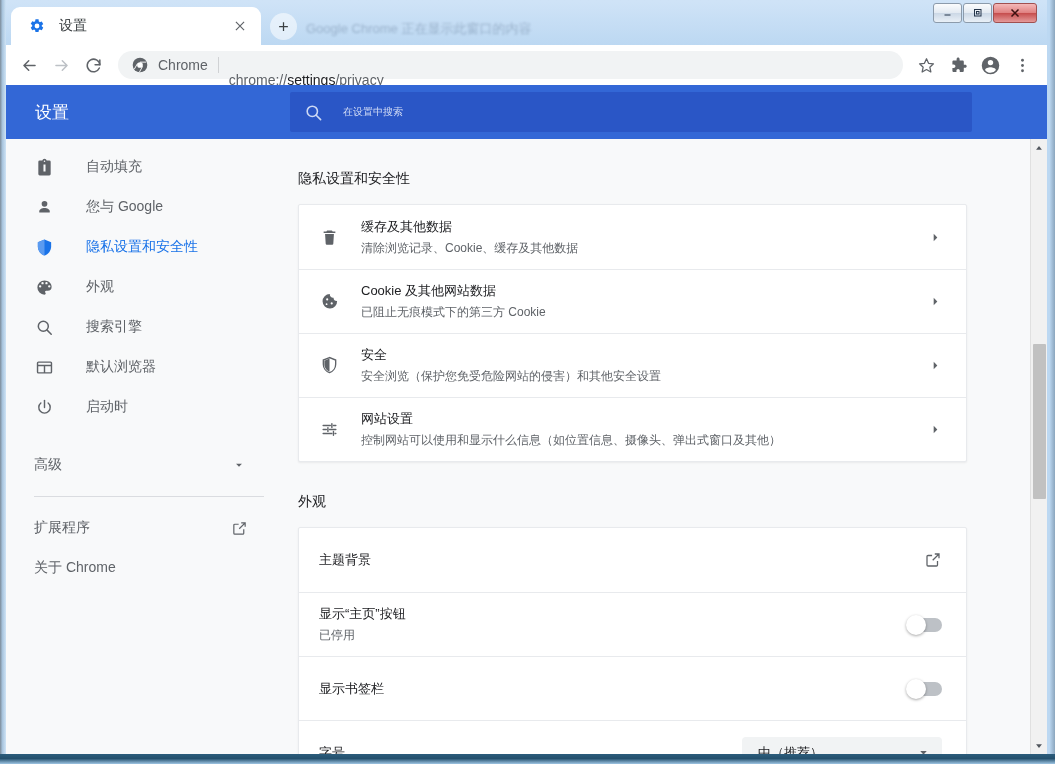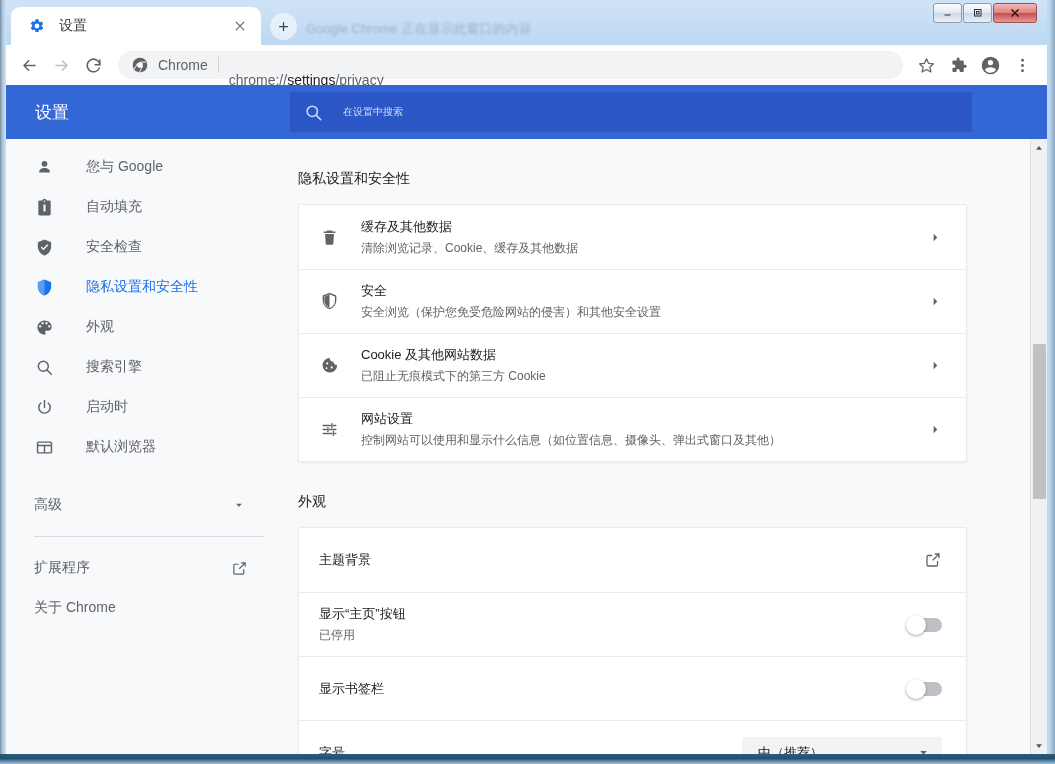--- a/index.html
+++ b/index.html
@@ -387,45 +387,36 @@
   </div>
 
   <div class="content-area">
 
     <div class="sidebar">
       <div class="nav-spacer"></div>
 
       <div class="nav-item">
         <span class="nav-icon">
           <svg viewBox="0 0 24 24" width="19" height="19" fill="currentColor">
-            <circle cx="12" cy="7.3" r="3.6"></circle>
-            <path d="M12 12.6c-3.6 0-6.6 1.9-6.6 4.1v1.6h13.2v-1.6c0-2.2-3-4.1-6.6-4.1z"></path>
-          </svg>
-        </span>
-        <span class="nav-label">您与 Google</span>
+            <path d="M18 3h-3.2a2.9 2.9 0 0 0-5.6 0H6a1.8 1.8 0 0 0-1.8 1.8v15.4A1.8 1.8 0 0 0 6 22h12a1.8 1.8 0 0 0 1.8-1.8V4.8A1.8 1.8 0 0 0 18 3zm-6 0a.95.95 0 1 1 0 1.9.95.95 0 0 1 0-1.9zm1.3 14.2h-2.6v-9h2.6z"></path>
+          </svg>
+        </span>
+        <span class="nav-label">自动填充</span>
       </div>
 
       <div class="nav-item">
         <span class="nav-icon">
           <svg viewBox="0 0 24 24" width="19" height="19" fill="currentColor">
-            <path d="M18 3h-3.2a2.9 2.9 0 0 0-5.6 0H6a1.8 1.8 0 0 0-1.8 1.8v15.4A1.8 1.8 0 0 0 6 22h12a1.8 1.8 0 0 0 1.8-1.8V4.8A1.8 1.8 0 0 0 18 3zm-6 0a.95.95 0 1 1 0 1.9.95.95 0 0 1 0-1.9zm1.3 14.2h-2.6v-9h2.6z"></path>
-          </svg>
-        </span>
-        <span class="nav-label">自动填充</span>
-      </div>
-
-      <div class="nav-item">
-        <span class="nav-icon">
-          <svg viewBox="0 0 24 24" width="19" height="19" fill="currentColor">
-            <path d="M12 1.8 3.6 5.3v5.5c0 5.2 3.6 10 8.4 11.4 4.8-1.4 8.4-6.2 8.4-11.4V5.3z"></path>
-            <path d="M10.6 15.4 7.2 12l1.3-1.3 2.1 2.1 4.9-4.9 1.3 1.3z" fill="#f8f9fa"></path>
-          </svg>
-        </span>
-        <span class="nav-label">安全检查</span>
-      </div>
+            <circle cx="12" cy="7.3" r="3.6"></circle>
+            <path d="M12 12.6c-3.6 0-6.6 1.9-6.6 4.1v1.6h13.2v-1.6c0-2.2-3-4.1-6.6-4.1z"></path>
+          </svg>
+        </span>
+        <span class="nav-label">您与 Google</span>
+      </div>
+
 
       <div class="nav-item active">
         <span class="nav-icon">
           <svg viewBox="0 0 24 24" width="19" height="19">
             <path d="M12 1.8 3.6 5.3v5.5c0 5.2 3.6 10 8.4 11.4 4.8-1.4 8.4-6.2 8.4-11.4V5.3z" fill="currentColor"></path>
             <path d="M12 1.8 3.6 5.3v5.5c0 5.2 3.6 10 8.4 11.4z" fill="#5b9bf0"></path>
           </svg>
         </span>
         <span class="nav-label">隐私设置和安全性</span>
       </div>
@@ -444,36 +435,36 @@
           <svg viewBox="0 0 24 24" width="19" height="19" fill="none" stroke="currentColor" stroke-width="1.9" stroke-linecap="round">
             <circle cx="10.5" cy="10.5" r="6.3"></circle>
             <path d="M15.3 15.3 L20.5 20.5"></path>
           </svg>
         </span>
         <span class="nav-label">搜索引擎</span>
       </div>
 
       <div class="nav-item">
         <span class="nav-icon">
+          <svg viewBox="0 0 24 24" width="19" height="19" fill="none" stroke="currentColor" stroke-width="1.8">
+            <rect x="3.2" y="5.2" width="17.6" height="13.6" rx="1.2"></rect>
+            <path d="M3.2 9.4 H20.8 M12 9.4 V18.8"></path>
+          </svg>
+        </span>
+        <span class="nav-label">默认浏览器</span>
+      </div>
+
+      <div class="nav-item">
+        <span class="nav-icon">
           <svg viewBox="0 0 24 24" width="19" height="19" fill="none" stroke="currentColor" stroke-width="1.8" stroke-linecap="round">
             <path d="M12 3 V12"></path>
             <path d="M7.4 6.4a7.2 7.2 0 1 0 9.2 0"></path>
           </svg>
         </span>
         <span class="nav-label">启动时</span>
-      </div>
-
-      <div class="nav-item">
-        <span class="nav-icon">
-          <svg viewBox="0 0 24 24" width="19" height="19" fill="none" stroke="currentColor" stroke-width="1.8">
-            <rect x="3.2" y="5.2" width="17.6" height="13.6" rx="1.2"></rect>
-            <path d="M3.2 9.4 H20.8 M12 9.4 V18.8"></path>
-          </svg>
-        </span>
-        <span class="nav-label">默认浏览器</span>
       </div>
 
       <div style="height:18px"></div>
 
       <div class="nav-advanced">
         <span class="adv-label">高级</span>
         <span class="adv-chevron">
           <svg viewBox="0 0 24 24" width="14" height="14" fill="currentColor">
             <path d="M7 10 L12 15.2 L17 10z"></path>
           </svg>
@@ -504,38 +495,20 @@
 
         <div class="row">
           <span class="row-icon">
             <svg viewBox="0 0 24 24" width="19" height="19" fill="currentColor">
               <path d="M9 3h6l1 1.4h3.4v1.8H4.6V4.4H8zM6.4 7.6h11.2l-.8 12.2a1.4 1.4 0 0 1-1.4 1.3H8.6a1.4 1.4 0 0 1-1.4-1.3z"></path>
             </svg>
           </span>
           <span class="row-text">
             <span class="row-title" style="display:block">缓存及其他数据</span>
             <span class="row-sub" style="display:block">清除浏览记录、Cookie、缓存及其他数据</span>
-          </span>
-          <span class="row-arrow">
-            <svg viewBox="0 0 24 24" width="13" height="13" fill="currentColor">
-                <path d="M8.6 5 L15.4 12 L8.6 19z"></path>
-              </svg>
-          </span>
-        </div>
-
-        <div class="row">
-          <span class="row-icon">
-            <svg viewBox="0 0 24 24" width="19" height="19">
-              <path d="M12 1.9 4.2 5.1v5.2c0 4.9 3.3 9.4 7.8 10.7 4.5-1.3 7.8-5.8 7.8-10.7V5.1z" fill="none" stroke="currentColor" stroke-width="1.7"></path>
-              <path d="M12 3.2 5.5 5.9v4.5c0 4.2 2.8 8.1 6.5 9.3z" fill="currentColor"></path>
-            </svg>
-          </span>
-          <span class="row-text">
-            <span class="row-title" style="display:block">安全</span>
-            <span class="row-sub" style="display:block">安全浏览（保护您免受危险网站的侵害）和其他安全设置</span>
           </span>
           <span class="row-arrow">
             <svg viewBox="0 0 24 24" width="13" height="13" fill="currentColor">
                 <path d="M8.6 5 L15.4 12 L8.6 19z"></path>
               </svg>
           </span>
         </div>
 
         <div class="row">
           <span class="row-icon">
@@ -552,20 +525,38 @@
           </span>
           <span class="row-arrow">
             <svg viewBox="0 0 24 24" width="13" height="13" fill="currentColor">
                 <path d="M8.6 5 L15.4 12 L8.6 19z"></path>
               </svg>
           </span>
         </div>
 
         <div class="row">
           <span class="row-icon">
+            <svg viewBox="0 0 24 24" width="19" height="19">
+              <path d="M12 1.9 4.2 5.1v5.2c0 4.9 3.3 9.4 7.8 10.7 4.5-1.3 7.8-5.8 7.8-10.7V5.1z" fill="none" stroke="currentColor" stroke-width="1.7"></path>
+              <path d="M12 3.2 5.5 5.9v4.5c0 4.2 2.8 8.1 6.5 9.3z" fill="currentColor"></path>
+            </svg>
+          </span>
+          <span class="row-text">
+            <span class="row-title" style="display:block">安全</span>
+            <span class="row-sub" style="display:block">安全浏览（保护您免受危险网站的侵害）和其他安全设置</span>
+          </span>
+          <span class="row-arrow">
+            <svg viewBox="0 0 24 24" width="13" height="13" fill="currentColor">
+                <path d="M8.6 5 L15.4 12 L8.6 19z"></path>
+              </svg>
+          </span>
+        </div>
+
+        <div class="row">
+          <span class="row-icon">
             <svg viewBox="0 0 24 24" width="19" height="19" fill="none" stroke="currentColor" stroke-width="1.8" stroke-linecap="round">
               <path d="M4 7 H13 M17 7 H20"></path>
               <path d="M4 12 H8 M12 12 H20"></path>
               <path d="M4 17 H15 M19 17 H20"></path>
               <path d="M15 4.6 V9.4 M10 9.6 V14.4 M17 14.6 V19.4"></path>
             </svg>
           </span>
           <span class="row-text">
             <span class="row-title" style="display:block">网站设置</span>
             <span class="row-sub" style="display:block">控制网站可以使用和显示什么信息（如位置信息、摄像头、弹出式窗口及其他）</span>

